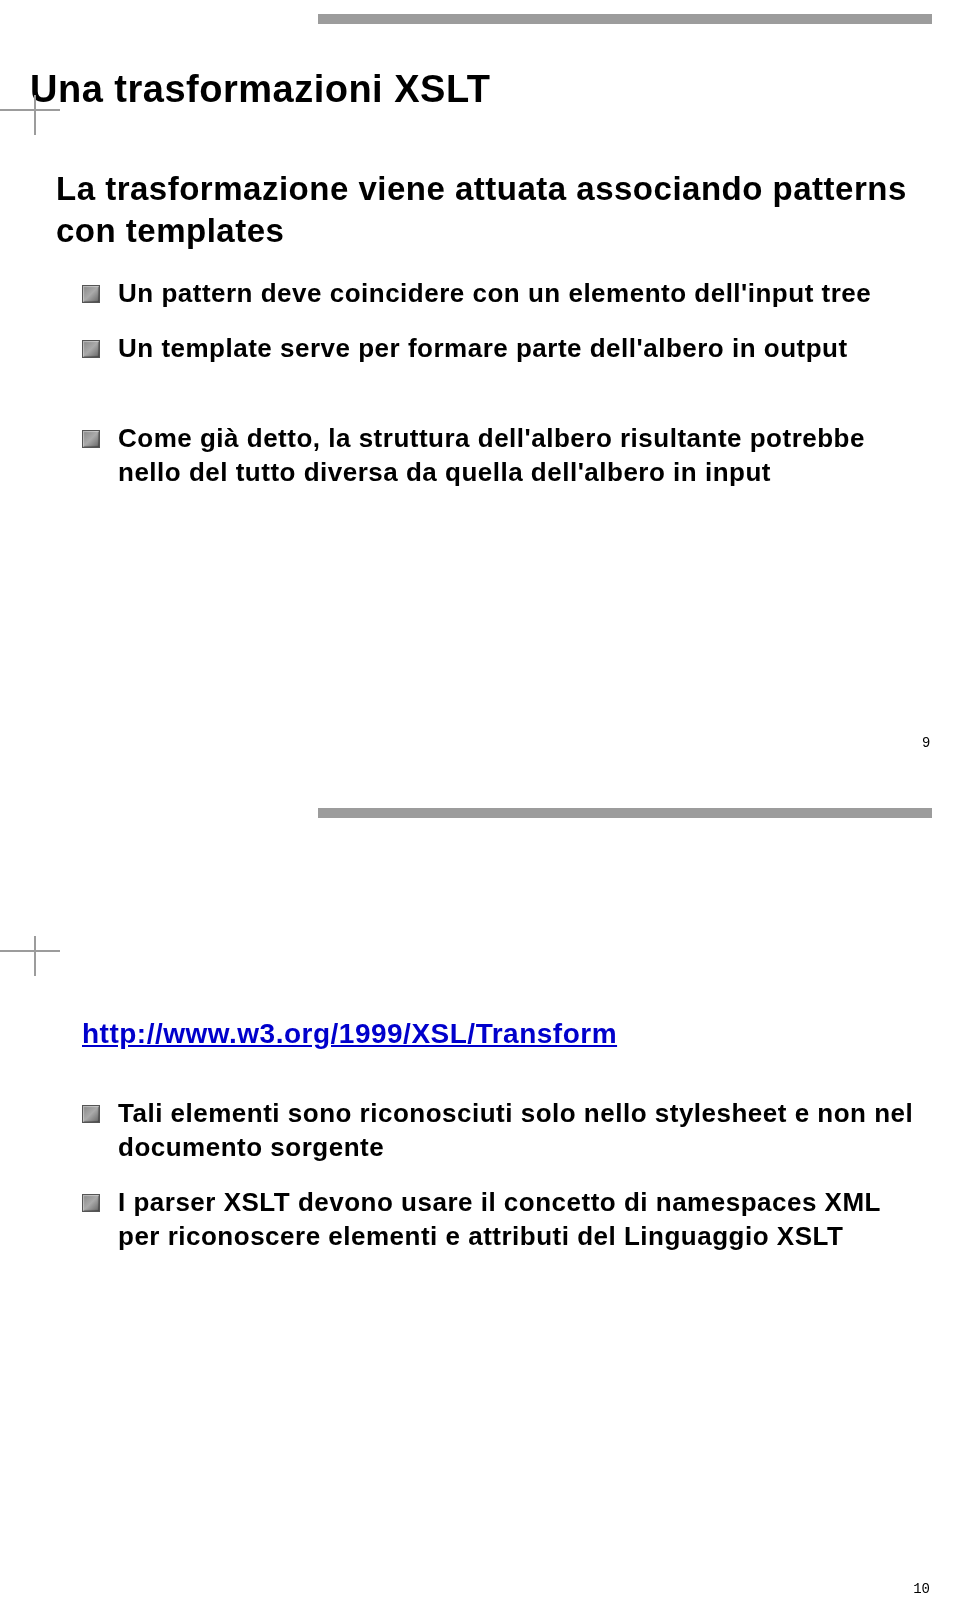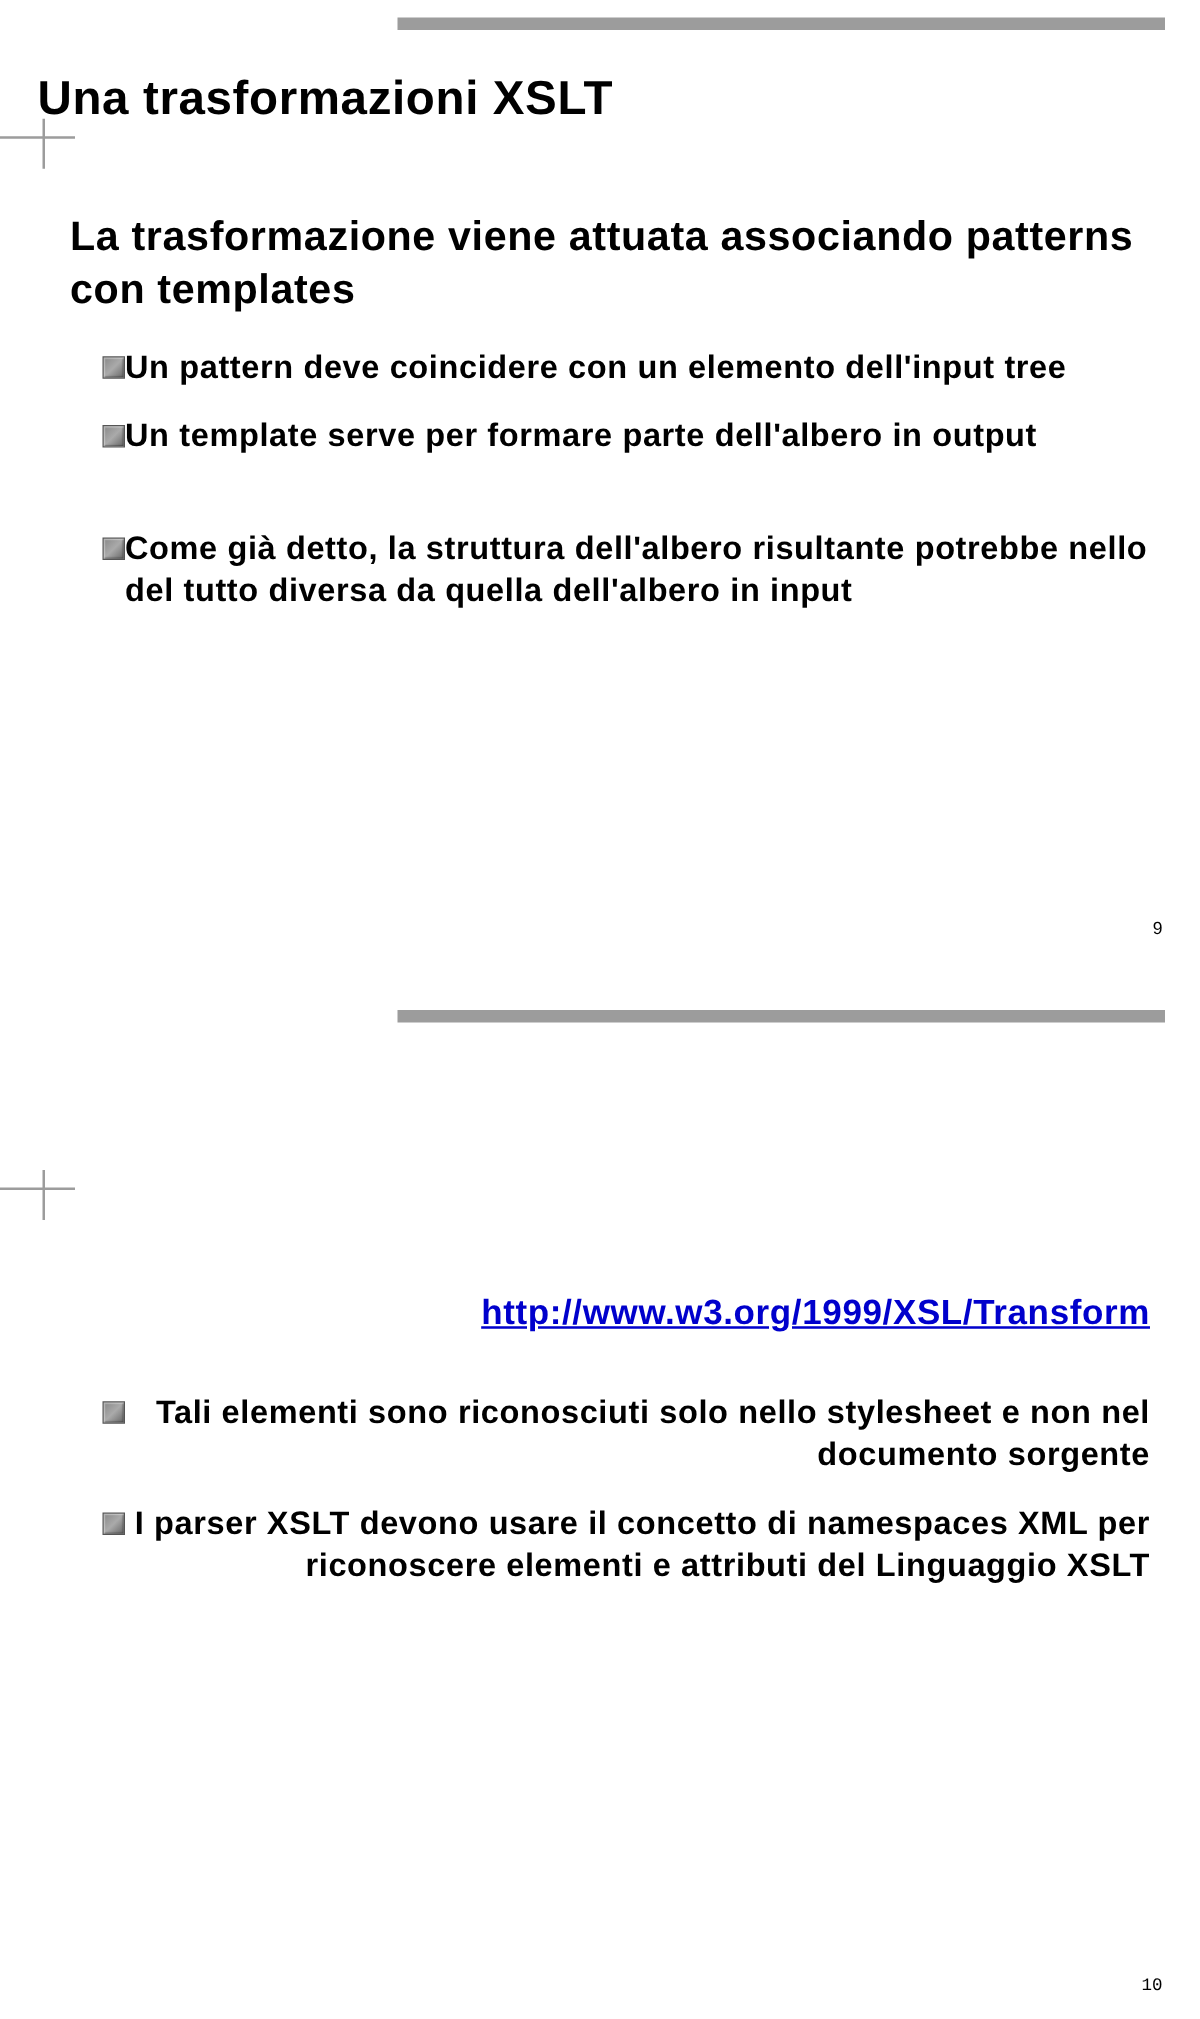--- a/index.html
+++ b/index.html
@@ -32,21 +32,21 @@
     top: 18px;
     left: 318px;
     width: 614px;
     height: 10px;
     background: #9c9c9c;
   }
   .title-wrap {
     position: absolute;
     left: 30px;
   }
-  .slide1 .title-wrap { top: 58px; }
+  .slide1 .title-wrap { top: 68px; }
   .slide2 .title-wrap { top: 104px; }
 
   .title {
     font-size: 38px;
     font-weight: bold;
     letter-spacing: 0.5px;
   }
   .title-cross {
     position: absolute;
     left: -10px;
@@ -67,41 +67,41 @@
     width: 2px; height: 40px;
     background: #9c9c9c;
   }
 
   .content {
     position: absolute;
     left: 56px;
     right: 40px;
   }
   .slide1 .content { top: 168px; }
-  .slide2 .content { top: 244px; text-align: right; }
+  .slide2 .content { top: 228px; }
 
   .sub {
     font-size: 33px;
     font-weight: bold;
     letter-spacing: 0.5px;
     line-height: 1.28;
     margin-bottom: 24px;
   }
 
   .bullet-list {
     list-style: none;
     margin-left: 26px;
   }
   .bullet-list li {
     position: relative;
     font-size: 26px;
     font-weight: bold;
     letter-spacing: 0.5px;
     line-height: 1.32;
-    padding-left: 18px;
+    padding-left: 36px;
     margin-bottom: 20px;
   }
   .bullet-list li::before {
     content: "";
     position: absolute;
     left: 0;
     top: 9px;
     width: 16px;
     height: 16px;
     background: linear-gradient(135deg, #888 0%, #aaa 50%, #666 100%);

